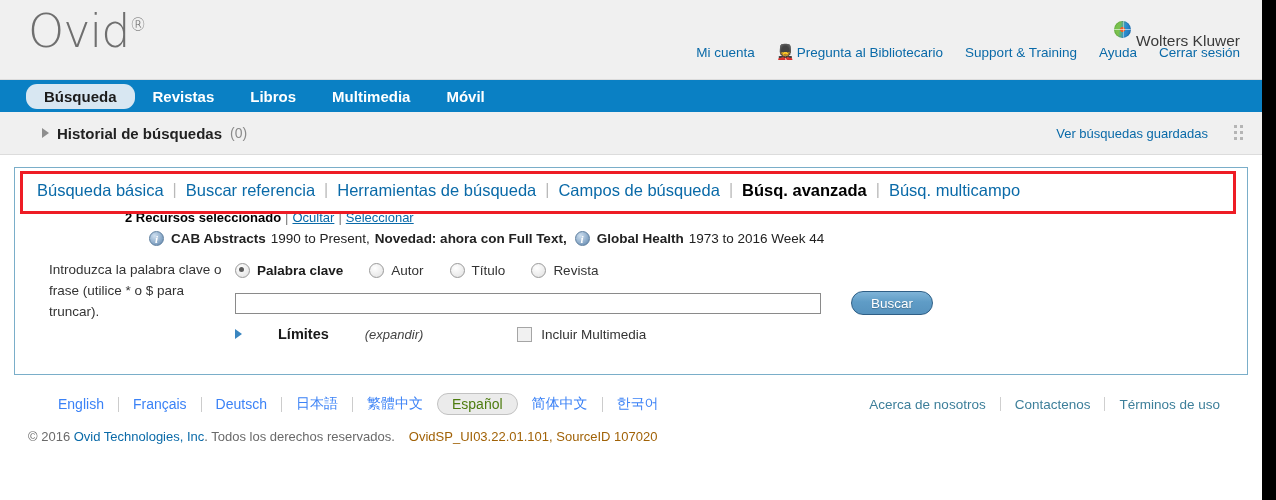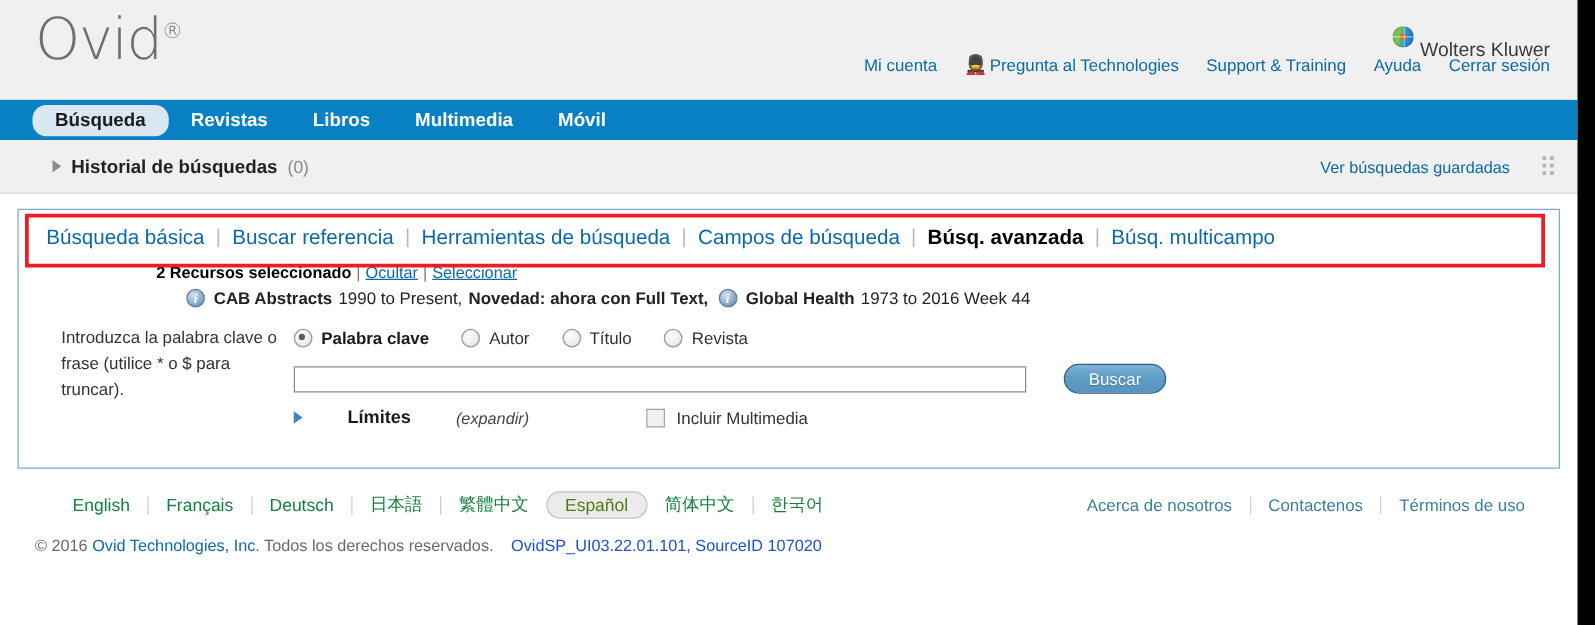--- a/index.html
+++ b/index.html
@@ -432,21 +432,21 @@
     align-items: center;
     height: 26px;
   }
   .langs {
     margin-left: 30px;
     display: flex;
     align-items: center;
   }
   .langs a {
     font-size: 14px;
-    color: #15803d;
+    color: #3b82f6;
     text-decoration: none;
     padding: 0 14px;
     white-space: nowrap;
   }
   .langs .lang-sep {
     width: 1px;
     height: 15px;
     background: #cccccc;
   }
   .langs a.selected {
@@ -479,21 +479,21 @@
     margin-left: 14px;
     font-size: 13px;
     color: #6a6a6a;
   }
   .copyright a {
     color: #0a6aa8;
     text-decoration: none;
   }
   .copyright .version {
     margin-left: 14px;
-    color: #1d4ed8;
+    color: #a16207;
   }
 </style>
 </head>
 <body>
 
 <div class="page">
   <div class="content">
 
     <div class="header">
       <div class="logo">
@@ -502,21 +502,21 @@
 
       <div class="wk">
         <span class="wk-globe"></span>
         <span class="wk-text">Wolters Kluwer</span>
       </div>
 
       <div class="header-links">
         <a href="#">Mi cuenta</a>
         <a href="#" class="ask-lib">
           <span class="ask-icon">💂</span>
-          <span>Pregunta al Technologies</span>
+          <span>Pregunta al Bibliotecario</span>
         </a>
         <a href="#">Support &amp; Training</a>
         <a href="#">Ayuda</a>
         <a href="#">Cerrar sesión</a>
       </div>
     </div>
 
     <div class="navbar">
       <a href="#" class="nav-item active">Búsqueda</a>
       <a href="#" class="nav-item">Revistas</a>

